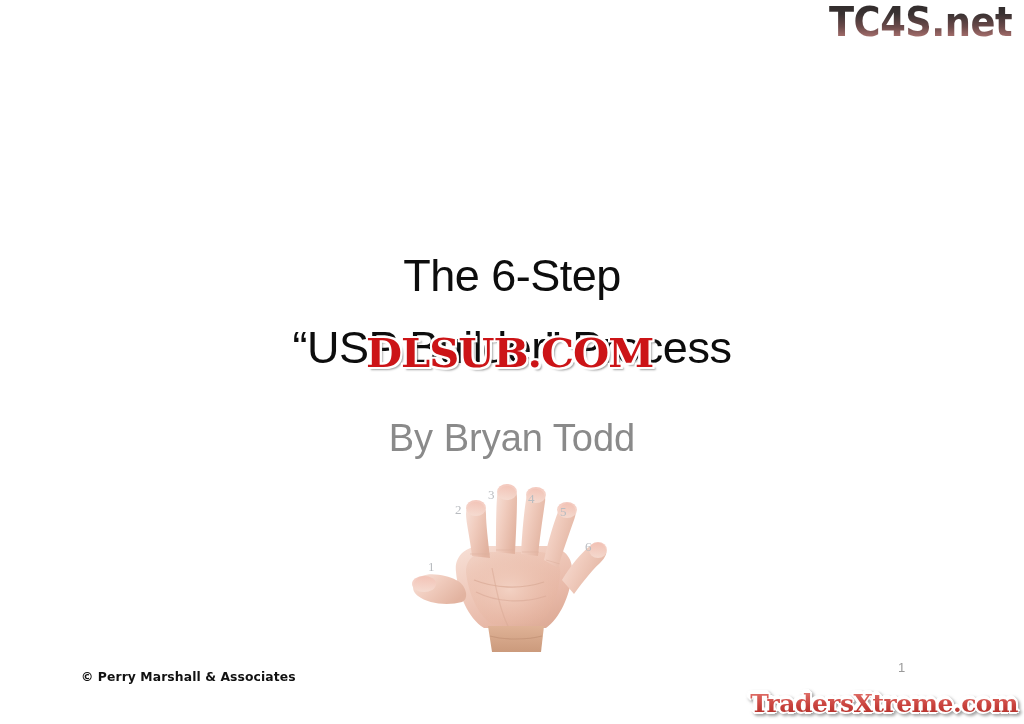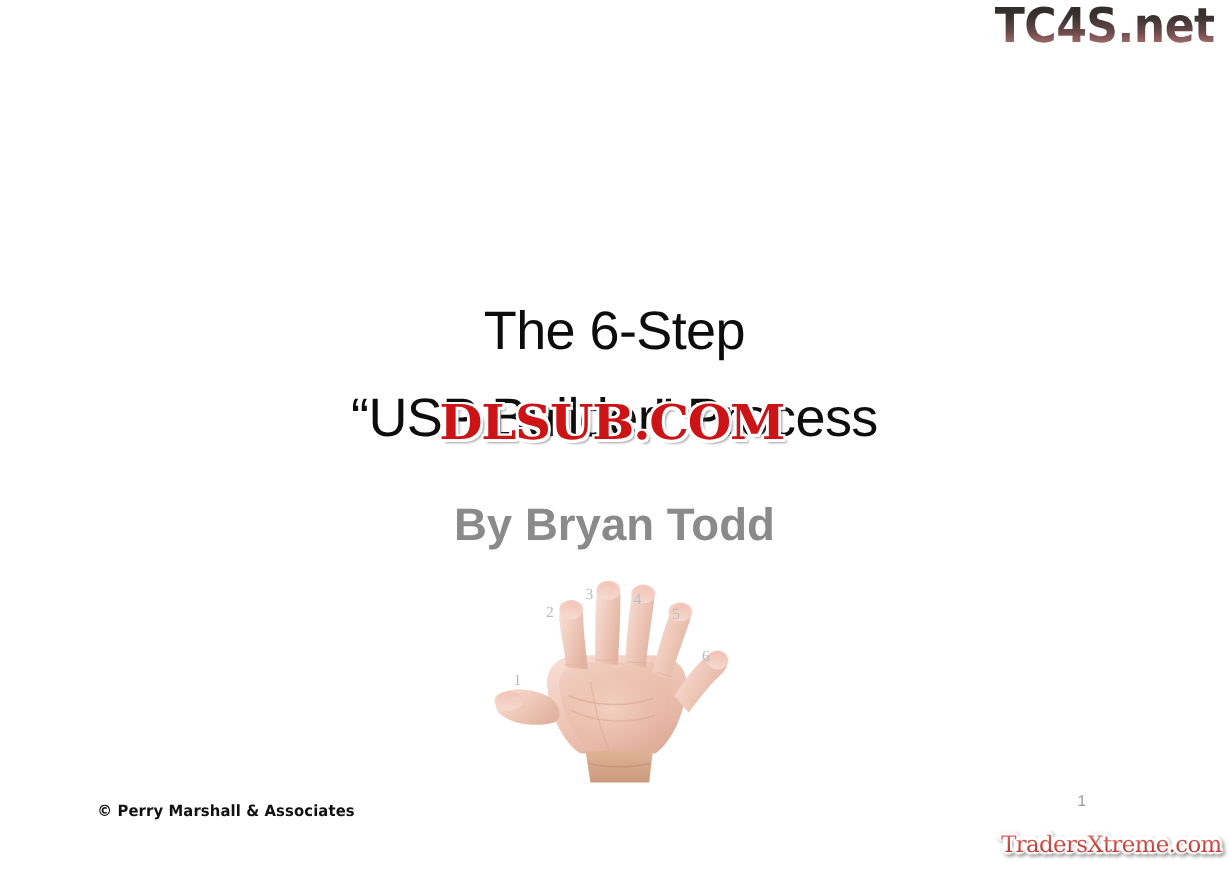--- a/index.html
+++ b/index.html
@@ -61,21 +61,21 @@
   }
 
   
   #subtitle {
     position: absolute;
     left: 0;
     right: 0;
     top: 414px;
     text-align: center;
     font-family: "Liberation Sans", sans-serif;
-    font-weight: 700;
+    font-weight: 400;
     font-size: 38px;
     line-height: 48px;
     color: #8a8a8a;
     letter-spacing: 0px;
     white-space: nowrap;
   }
 
   
   #dlsub-watermark {
     position: absolute;
@@ -145,22 +145,22 @@
     font-size: 13px;
     line-height: 16px;
     color: #9a9a9a;
   }
 
   #tradersxtreme-watermark {
     position: absolute;
     right: 6px;
     bottom: 2px;
     font-family: "DejaVu Serif", serif;
-    font-weight: 400;
-    font-size: 19px;
+    font-weight: 700;
+    font-size: 25px;
     line-height: 36px;
     letter-spacing: -0.5px;
     white-space: nowrap;
     background-image: linear-gradient(to bottom,
                         #e8948c 0%,
                         #d9605a 28%,
                         #c8413c 55%,
                         #b33029 80%,
                         #e3a09a 100%);
     -webkit-background-clip: text;

